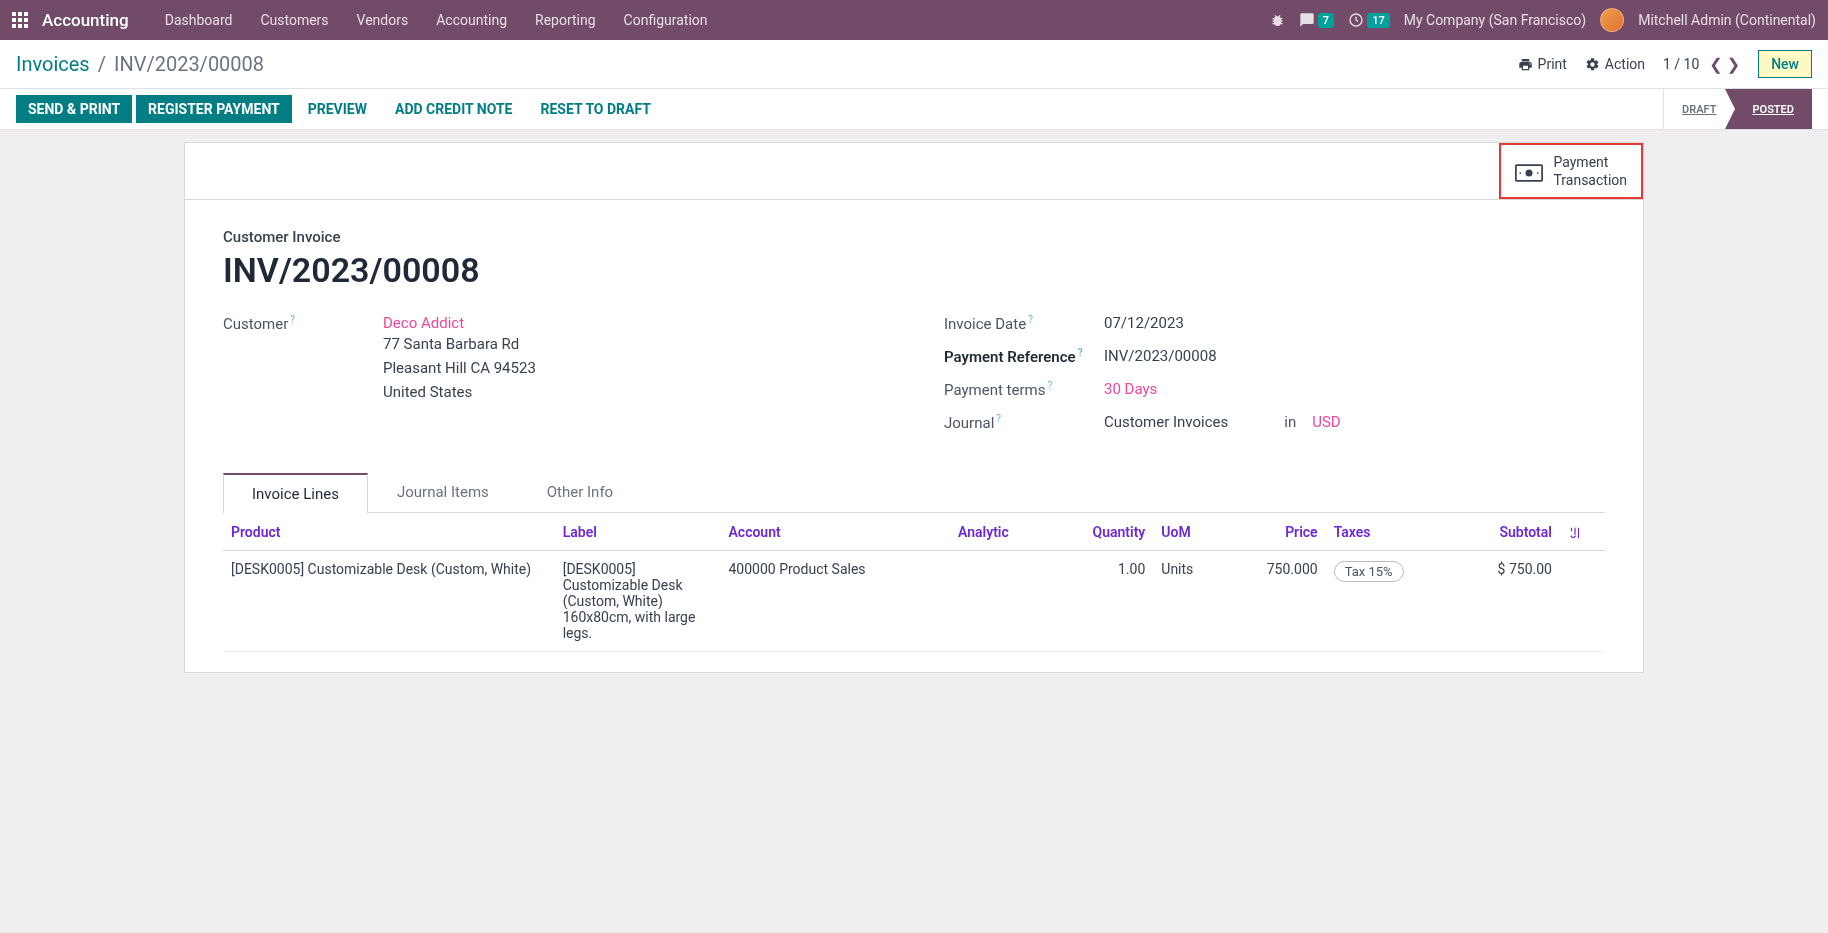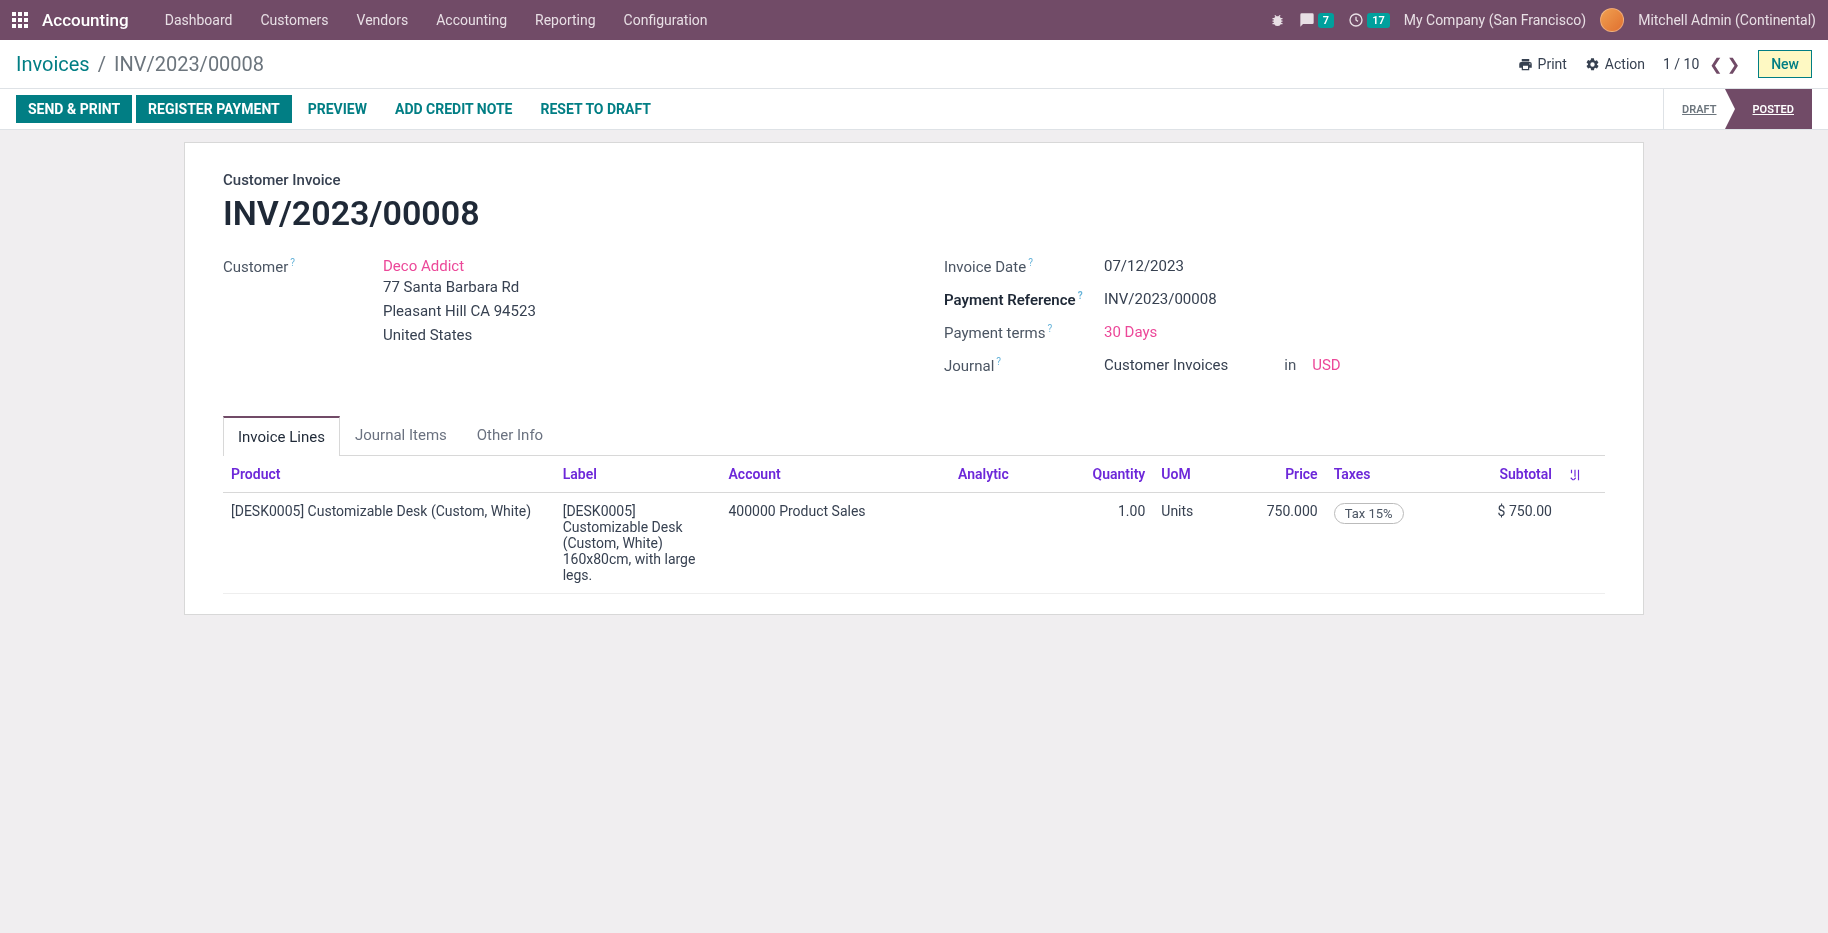--- a/index.html
+++ b/index.html
@@ -62,21 +62,21 @@
 .field-label.bold { font-weight: 600; color:#1f2937; }
 .help-q { color: #66b3d9; font-size: 10px; vertical-align: super; margin-left: 2px; }
 .field-value { flex: 1; }
 .field-value a, .link-val { color: #ec4899; text-decoration: none; }
 .addr-line { color: #374151; line-height: 1.6; }
 .journal-row .field-value { display:flex; align-items:baseline; gap: 16px; }
 .journal-in { color:#4b5563; margin-left: 40px;}
 
 
 .tabs { display: flex; border-bottom: 1px solid #d8d8d8; margin: 0 38px; }
-.tab { padding: 10px 14px; font-size: 15px; color: #6b7280; cursor: pointer; border: 1px solid transparent; border-bottom: none; }
+.tab { padding: 10px 28px; font-size: 15px; color: #6b7280; cursor: pointer; border: 1px solid transparent; border-bottom: none; }
 .tab.active { color: #1f2937; border-color: #d8d8d8; border-top: 2px solid #714B67; background: #fff; position: relative; top: 1px; }
 
 
 .table-wrap { padding: 0 38px 20px; }
 table.lines { width: 100%; border-collapse: collapse; font-size: 14px; }
 table.lines th { text-align: left; font-weight: 600; padding: 10px 8px; border-bottom: 1px solid #d8d8d8; color:#6d28d9; }
 table.lines th.num, table.lines td.num { text-align: right; }
 table.lines td { padding: 10px 8px; vertical-align: top; border-bottom: 1px solid #eee; }
 .tax-chip { display: inline-block; border: 1px solid #bbb; border-radius: 12px; padding: 2px 10px; font-size: 13px; color: #4b5563; }
 .settings-icon-th { text-align:right; color:#4b5563; }
@@ -173,20 +173,36 @@
     </div>
     <div class="status-bar">
       <div class="status-item first">DRAFT</div>
       <div class="status-item active">POSTED</div>
     </div>
   </div>
 </div>
 
 <div class="form-container">
   <div class="sheet">
+    <div class="button-box">
+      <div class="stat-button">
+        <span class="stat-icon">
+          <svg width="28" height="20" viewBox="0 0 32 20" fill="none" stroke="#374151" stroke-width="2">
+              <rect x="1" y="1" width="30" height="18" rx="1"></rect>
+              <circle cx="16" cy="10" r="4" fill="#374151" stroke="none"></circle>
+              <circle cx="6" cy="10" r="1" fill="#374151" stroke="none"></circle>
+              <circle cx="26" cy="10" r="1" fill="#374151" stroke="none"></circle>
+            </svg>
+        </span>
+        <div class="stat-text">
+          <div>Payment</div>
+          <div>Transaction</div>
+        </div>
+      </div>
+    </div>
     <div class="sheet-body">
       <div class="title-block">
         <div class="title-type">Customer Invoice</div>
         <div class="title-main">INV/2023/00008</div>
       </div>
       <div class="form-cols">
         <div class="form-col">
           <div class="field-row">
             <div class="field-label"><span>Customer</span><span class="help-q">?</span></div>
             <div class="field-value">

